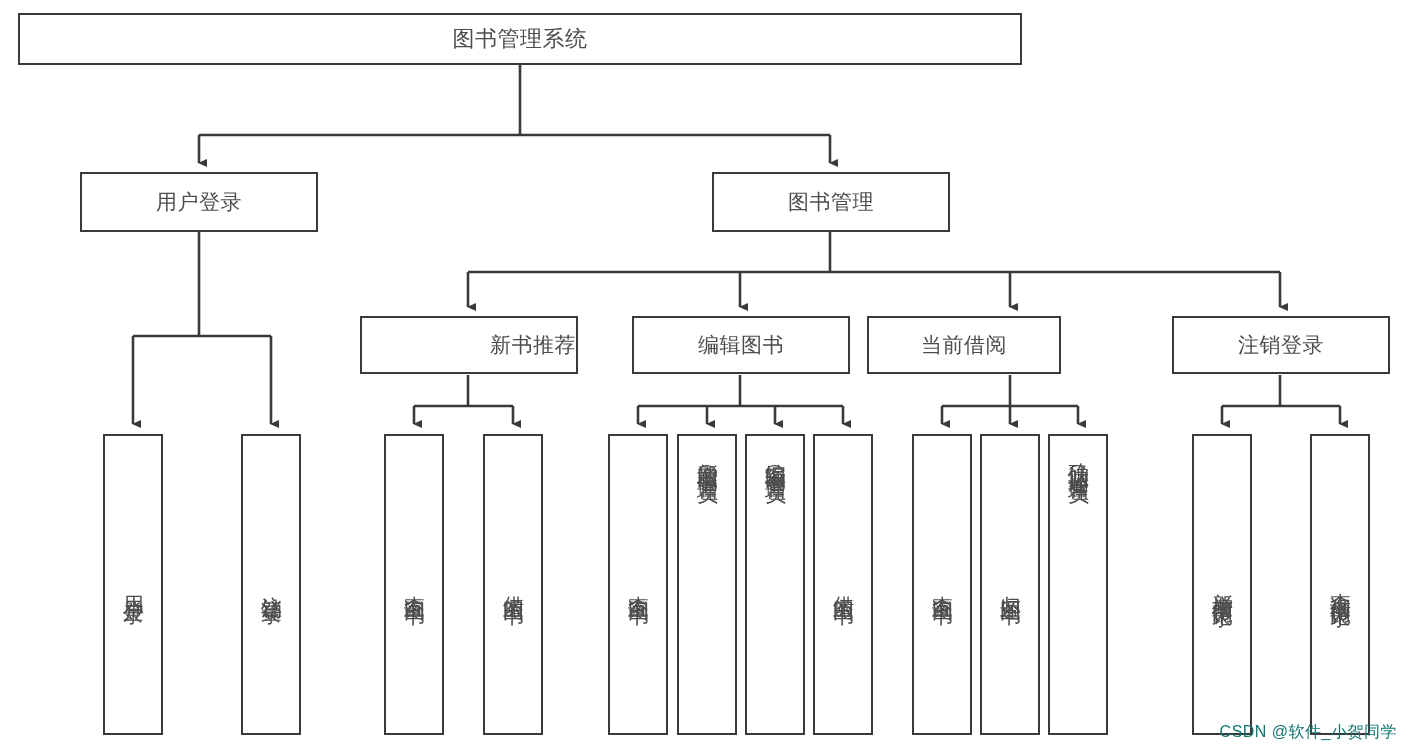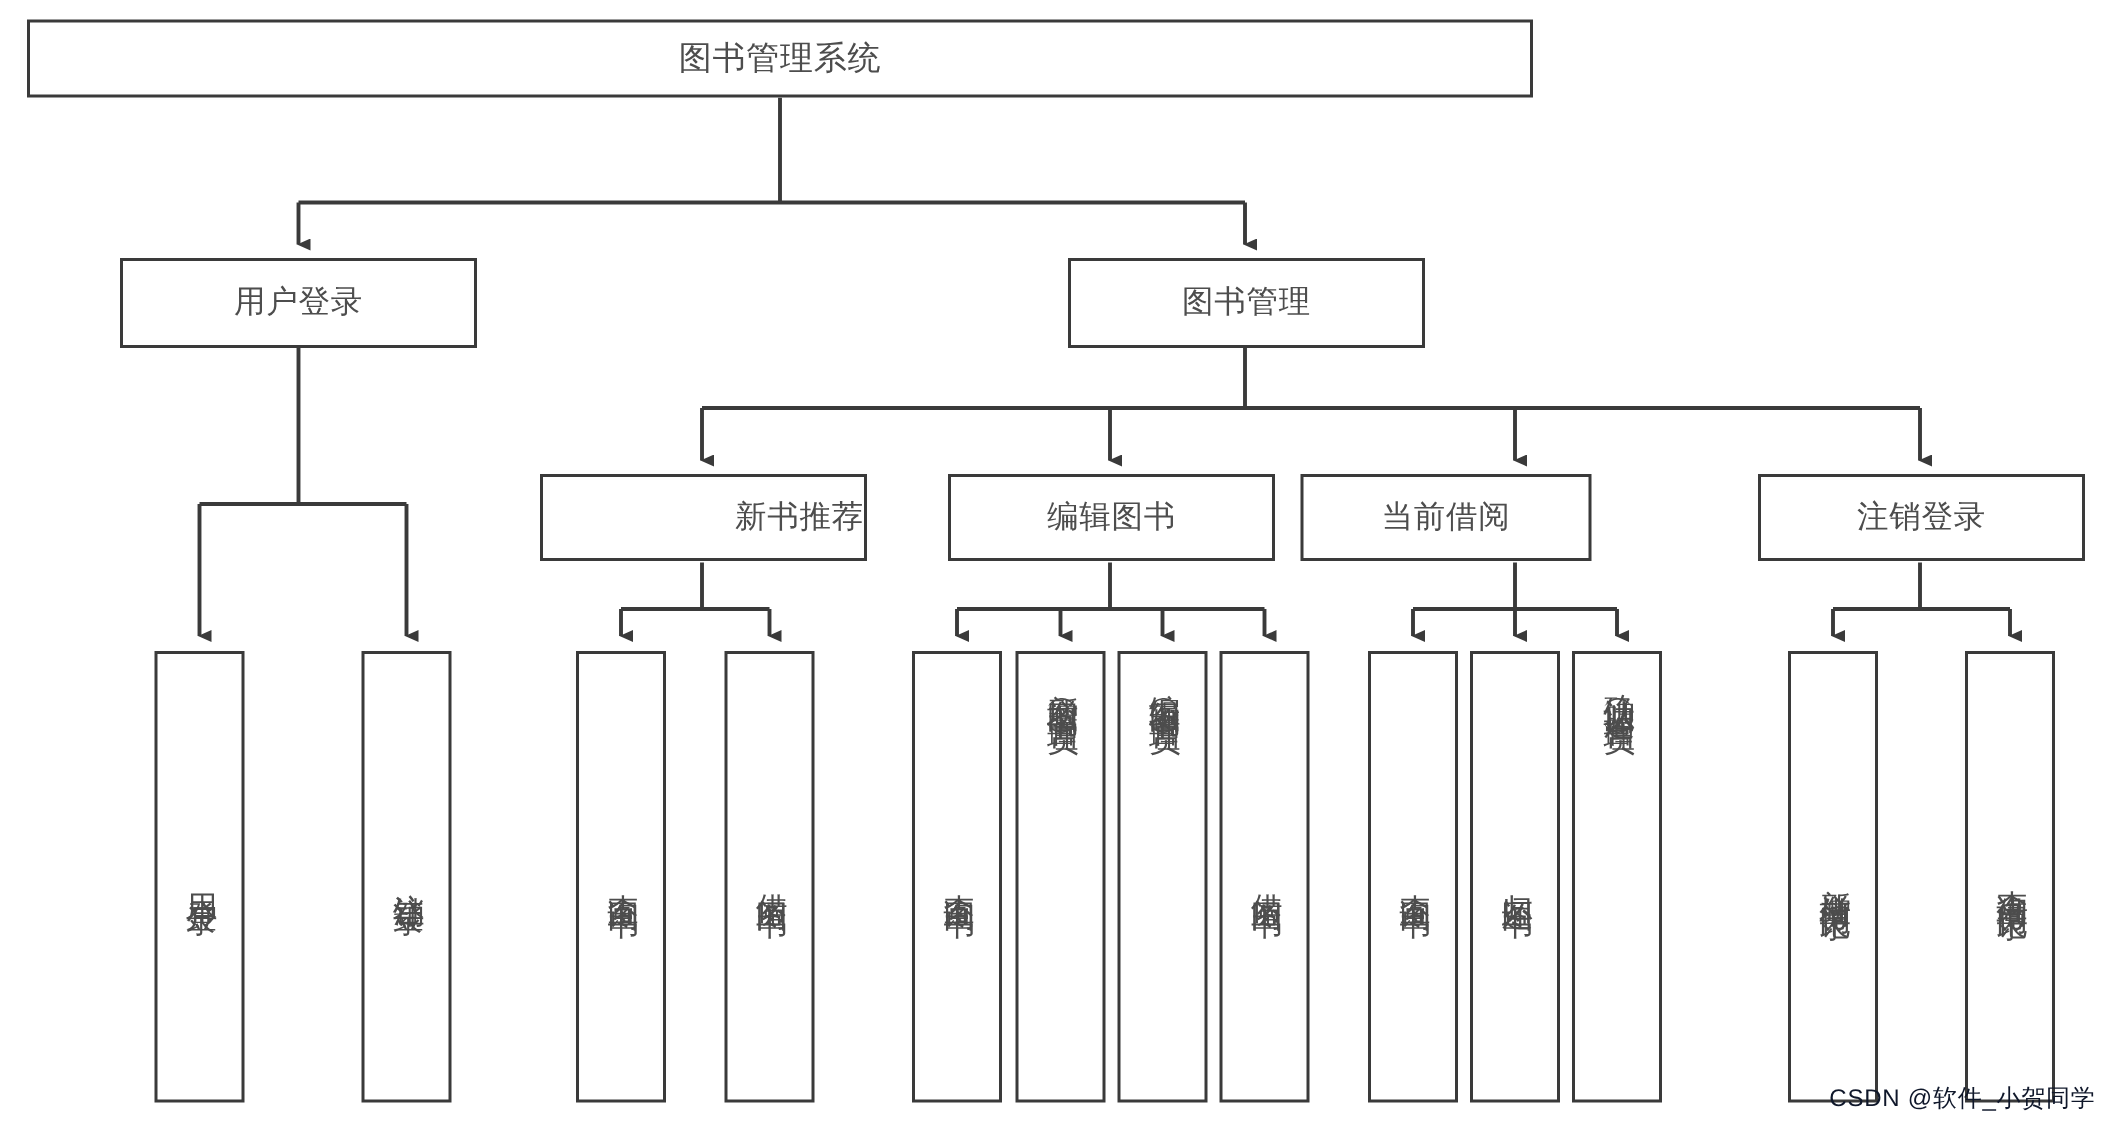--- a/index.html
+++ b/index.html
@@ -44,21 +44,21 @@
     line-height:1.28;
     letter-spacing:3px;
     white-space:nowrap;
   }
   .node.v.mid{align-items:center;padding-top:0;}
 
   #watermark{
     position:absolute;
     right:8px;bottom:4px;
     font-size:16px;
-    color:#0f172a;
+    color:#0f766e;
     letter-spacing:0.5px;
     white-space:nowrap;
     pointer-events:none;
   }
 </style>
 </head>
 <body>
 
 <div id="diagram">
 

